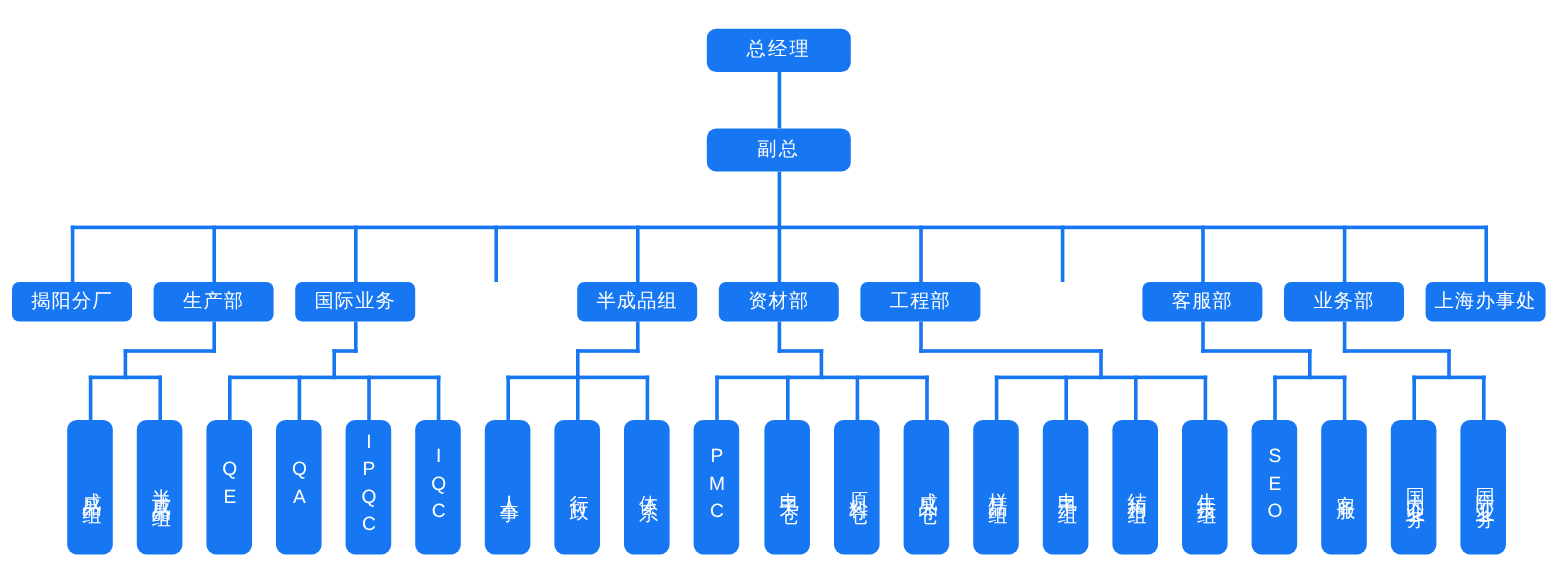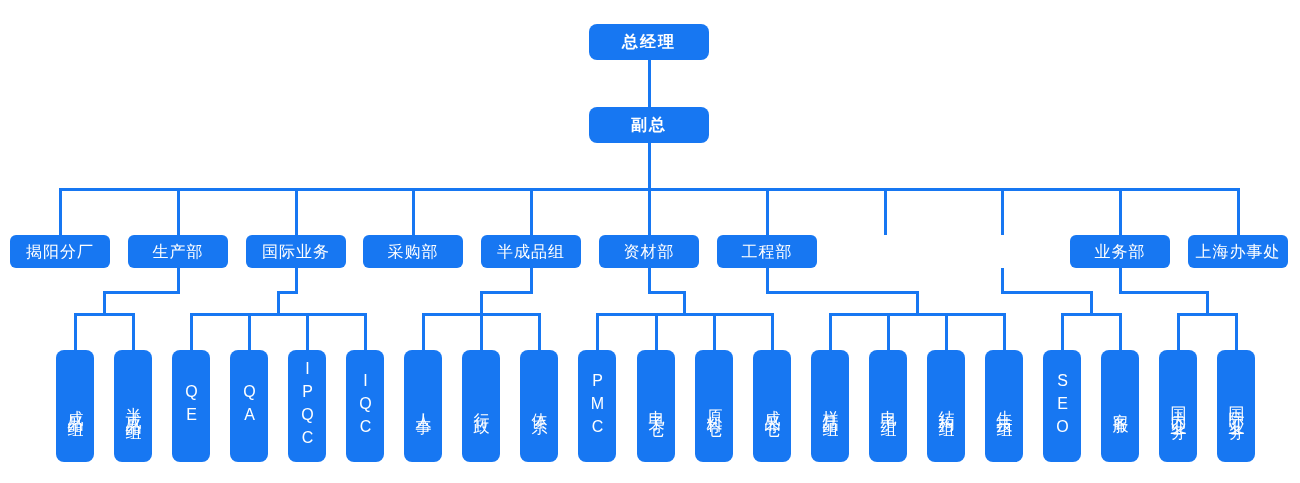--- a/index.html
+++ b/index.html
@@ -17,21 +17,21 @@
   .node{
     position:absolute;
     background:var(--accent,#1777F2);
     color:var(--node_text,#ffffff);
     text-align:center;
     font-size:16px;
     box-sizing:border-box;
   }
   .top{
     width:120px;height:36px;line-height:36px;
-    border-radius:8px;letter-spacing:2px;font-weight:700;
+    border-radius:8px;letter-spacing:2px;font-weight:400;
   }
   .dept{
     top:235px;width:100px;height:33px;line-height:33px;
     border-radius:6px;letter-spacing:1px;font-weight:500;
   }
   .child{
     top:350px;width:38px;height:112px;border-radius:8px;
     display:flex;align-items:center;justify-content:center;
     writing-mode:vertical-lr;text-orientation:upright;
     letter-spacing:6px;font-weight:500;
@@ -45,24 +45,24 @@
 <body>
 
 <div class="canvas">
 
   <div class="node top" style="left:589px;top:24px">总经理</div>
   <div class="node top" style="left:589px;top:107px">副总</div>
 
   <div class="node dept" style="left:10px">揭阳分厂</div>
   <div class="node dept" style="left:128px">生产部</div>
   <div class="node dept" style="left:246px">国际业务</div>
-  <div class="node dept" style="left:363px">采购部</div>
   <div class="node dept" style="left:481px">半成品组</div>
   <div class="node dept" style="left:599px">资材部</div>
   <div class="node dept" style="left:717px">工程部</div>
+  <div class="node dept" style="left:952px">客服部</div>
   <div class="node dept" style="left:1188px">上海办事处</div>
   <div class="node dept" style="left:1070px">业务部</div>
 
   <div class="node child" style="left:56px">成品组</div>
   <div class="node child" style="left:114px">半成品组</div>
   <div class="node child" style="left:172px">QE</div>
   <div class="node child" style="left:230px">QA</div>
   <div class="node child" style="left:288px">IPQC</div>
   <div class="node child" style="left:346px">IQC</div>
   <div class="node child" style="left:404px">人事</div>

